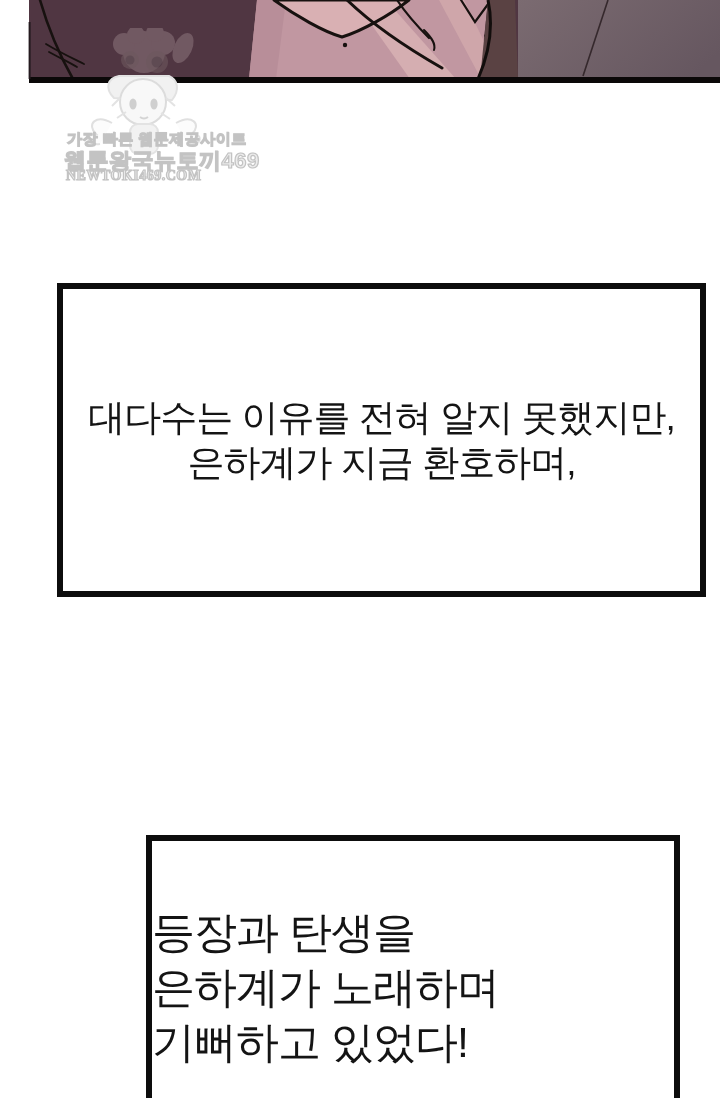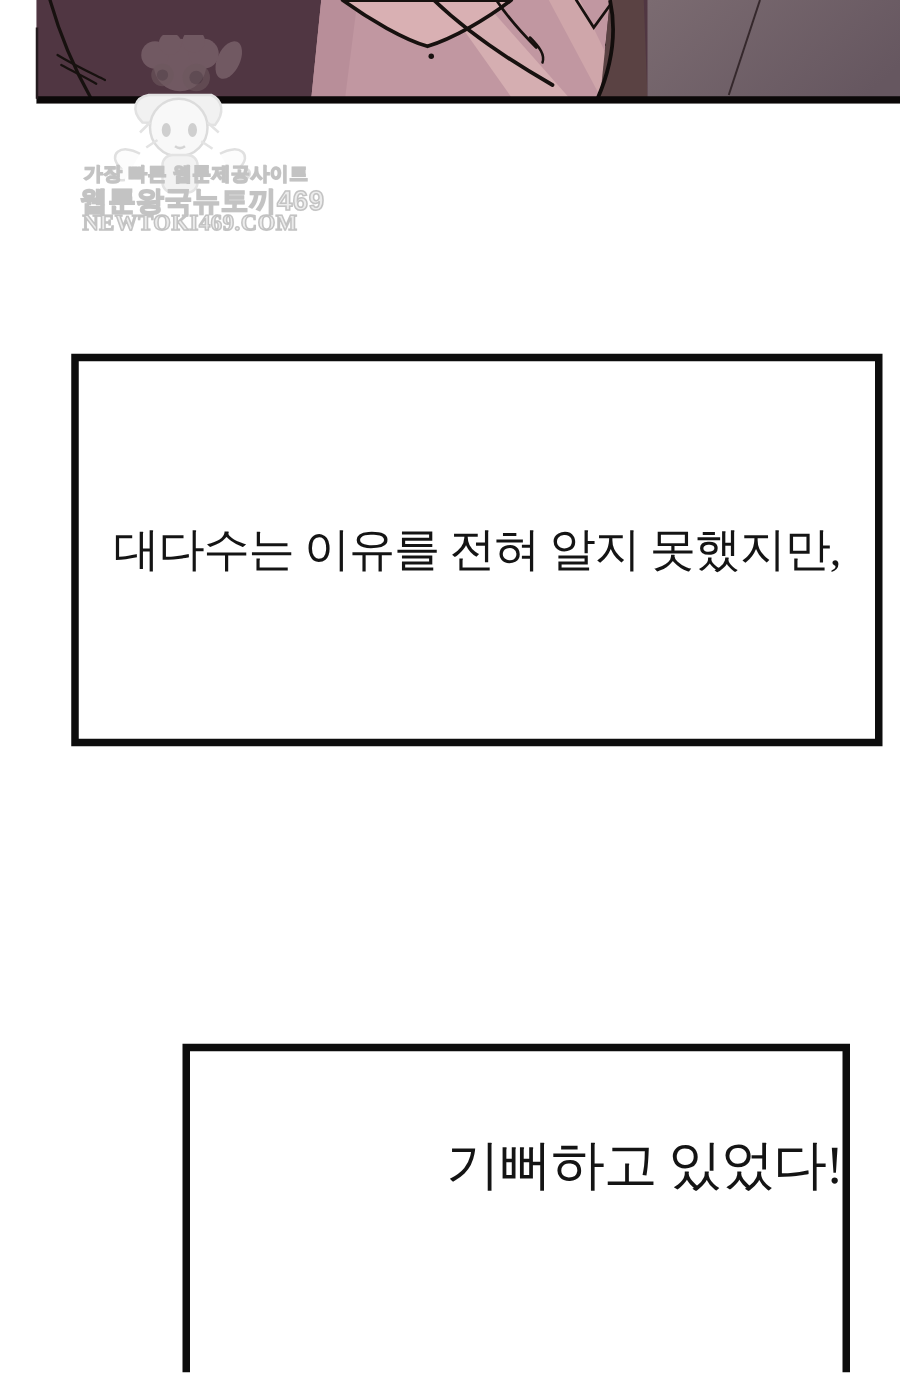--- a/index.html
+++ b/index.html
@@ -34,35 +34,35 @@
     white-space: nowrap;
     font-weight: bold;
     color: #ececec;
     -webkit-text-stroke: 1.2px #c3c3c3;
     text-shadow: 0 0 1px #cccccc;
   }
   .wm-tagline  { left: 43px; top: 130px; font-size: 15px; letter-spacing: 0.5px; }
   .wm-sitename { left: 40px; top: 146px; font-size: 22px; letter-spacing: 0.5px; }
   .wm-url {
     left: 42px; top: 168px;
-    font-size: 18px;
+    font-size: 14px;
     font-family: "Liberation Serif", serif;
     font-weight: bold;
     letter-spacing: 0.5px;
   }
 
   
   .caption-box {
     position: absolute;
     background: #ffffff;
     border: 6px solid #0d0d0d;
     box-sizing: border-box;
-    text-align: right;
+    text-align: left;
     color: #141414;
-    font-family: Liberation Serif, serif;
+    font-family: Liberation Sans, sans-serif;
   }
   .box1 {
     left: 33px; top: 283px;
     width: 649px; height: 314px;
     display: flex;
     flex-direction: column;
     justify-content: center;
     align-items: center;
     font-size: 37px;
     line-height: 45px;
@@ -159,19 +159,22 @@
         <rect x="56" y="96" width="28" height="30" rx="8" fill="#f2f2f2" stroke="#e3e3e3"></rect>
       </g>
     </svg>
     <div class="wm-line wm-tagline">가장 빠른 웹툰제공사이트</div>
     <div class="wm-line wm-sitename">웹툰왕국뉴토끼469</div>
     <div class="wm-line wm-url">NEWTOKI469.COM</div>
   </div>
 
   <div class="caption-box box1">
     <div class="cap-line">대다수는 이유를 전혀 알지 못했지만,</div>
+    <div class="cap-line">은하계가 지금 환호하며,</div>
   </div>
 
   <div class="caption-box box2">
+    <div class="cap-line">등장과 탄생을</div>
+    <div class="cap-line">은하계가 노래하며</div>
     <div class="cap-line">기뻐하고 있었다!</div>
   </div>
 
 </div>
 
 </body></html>

